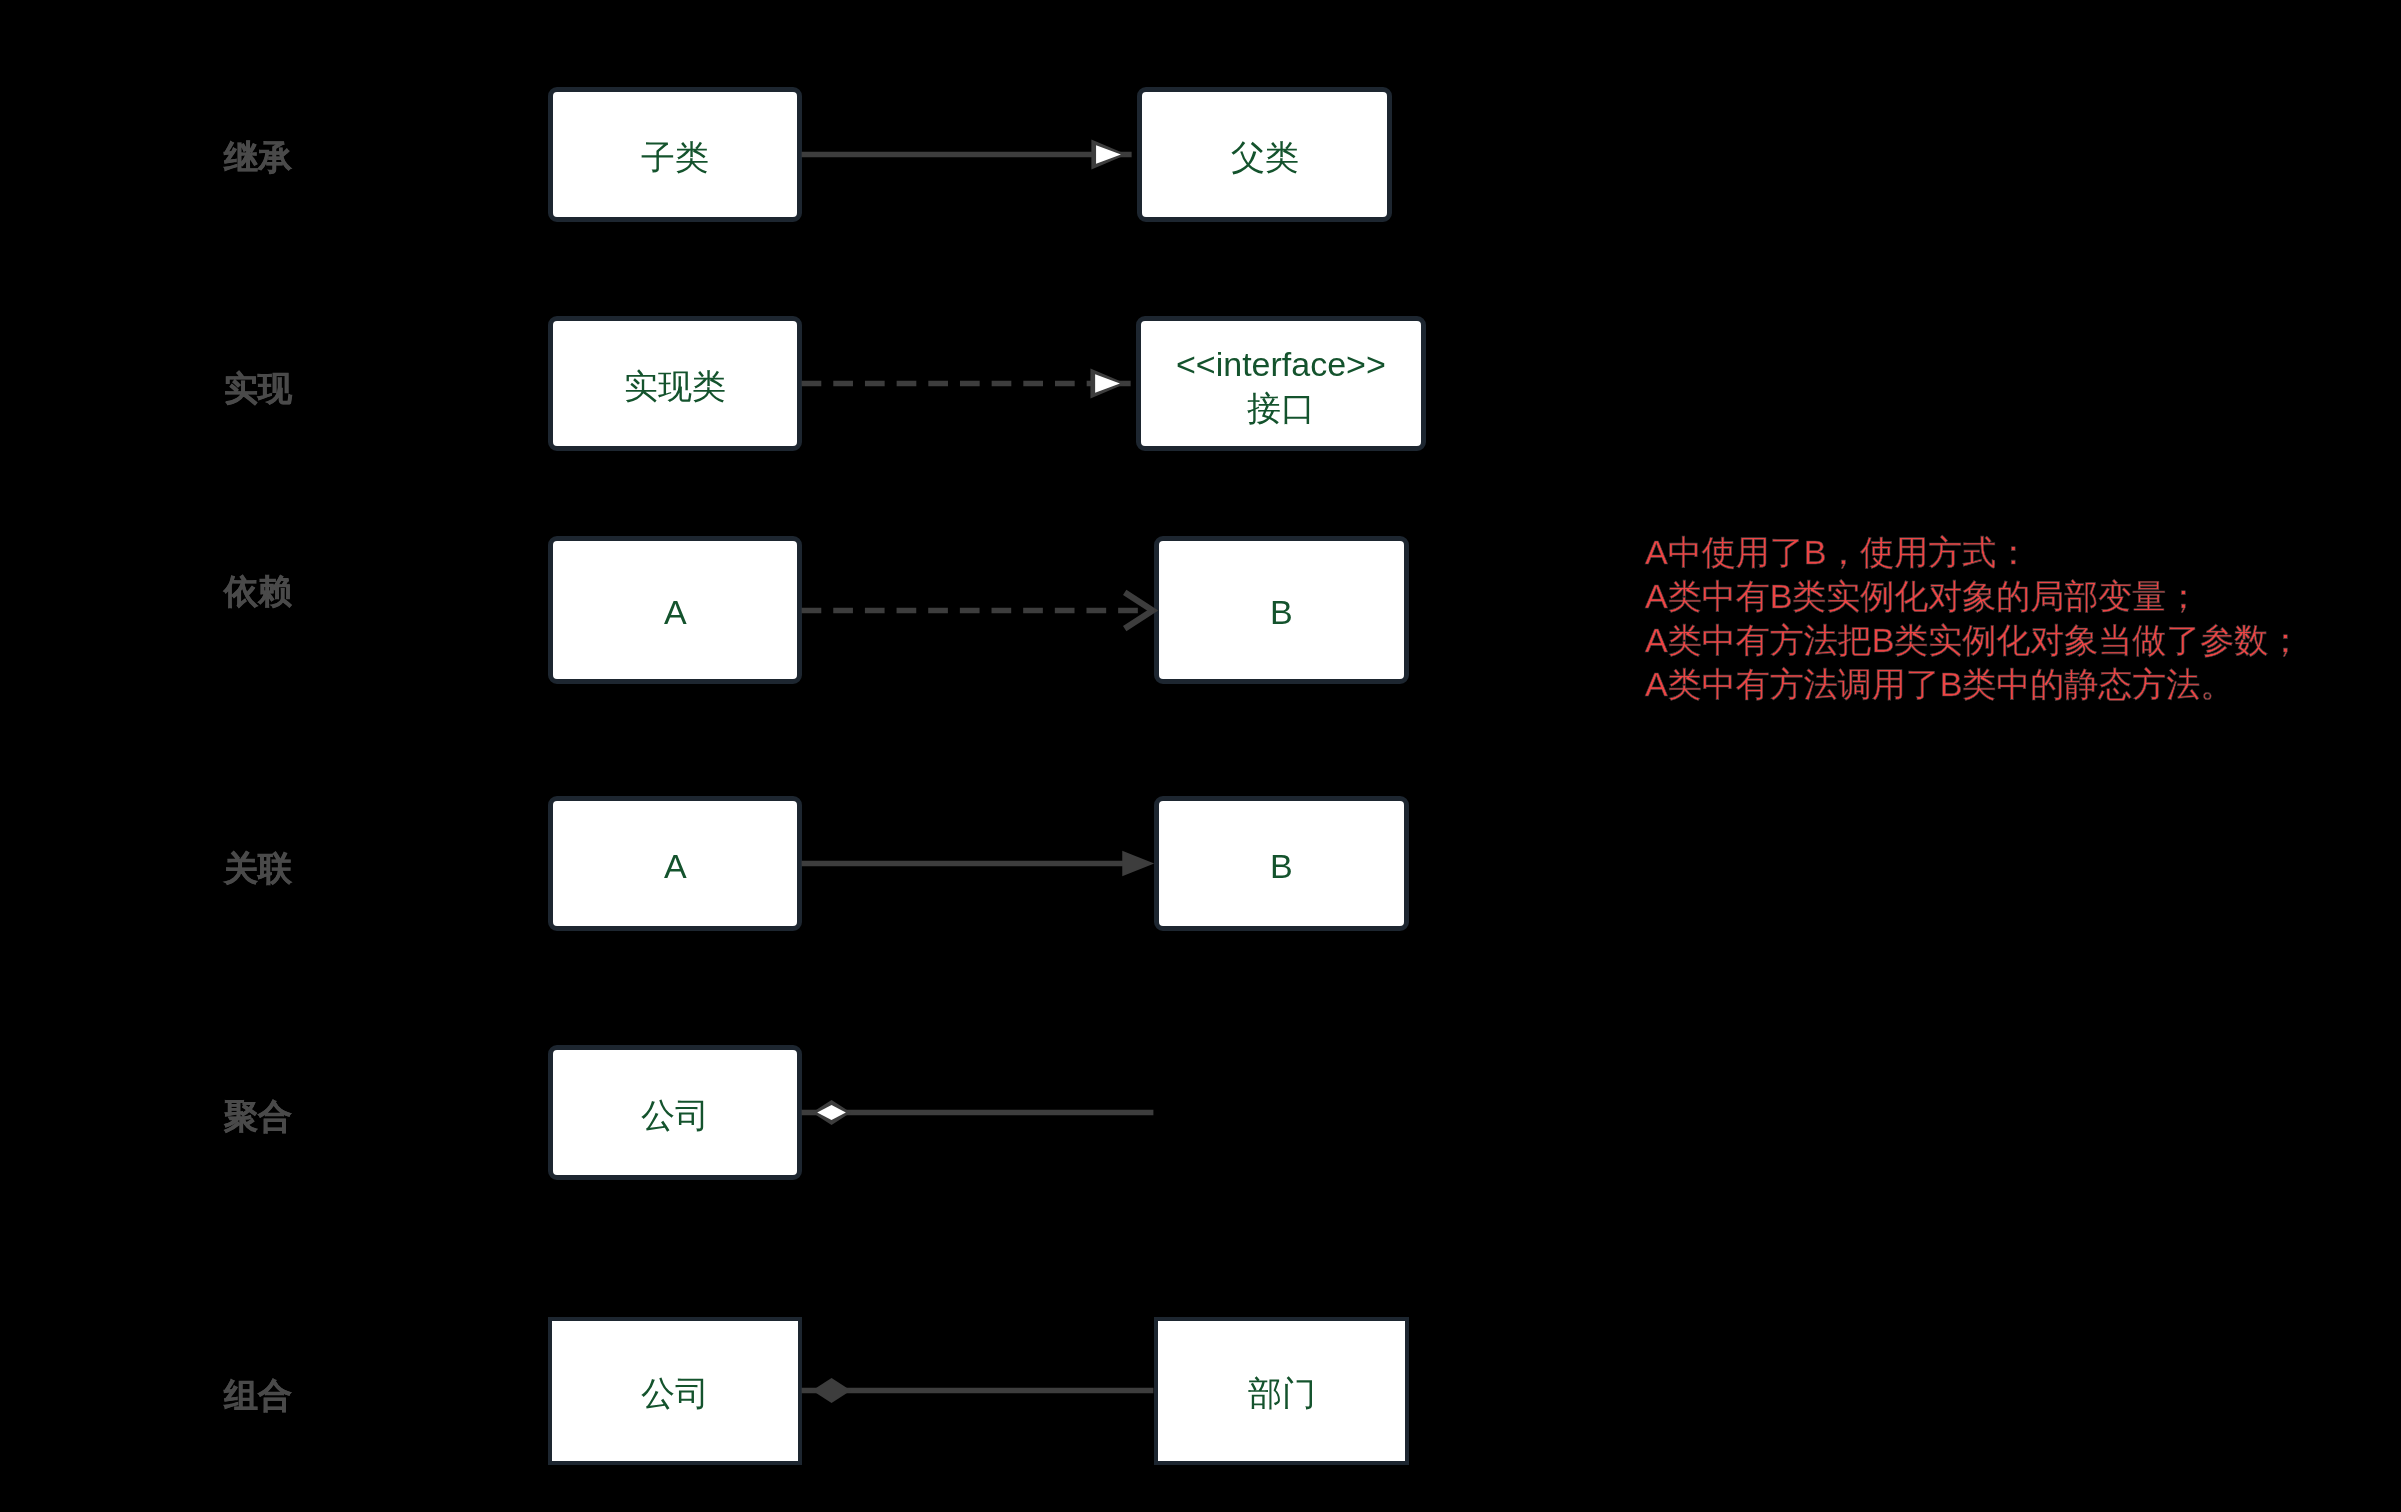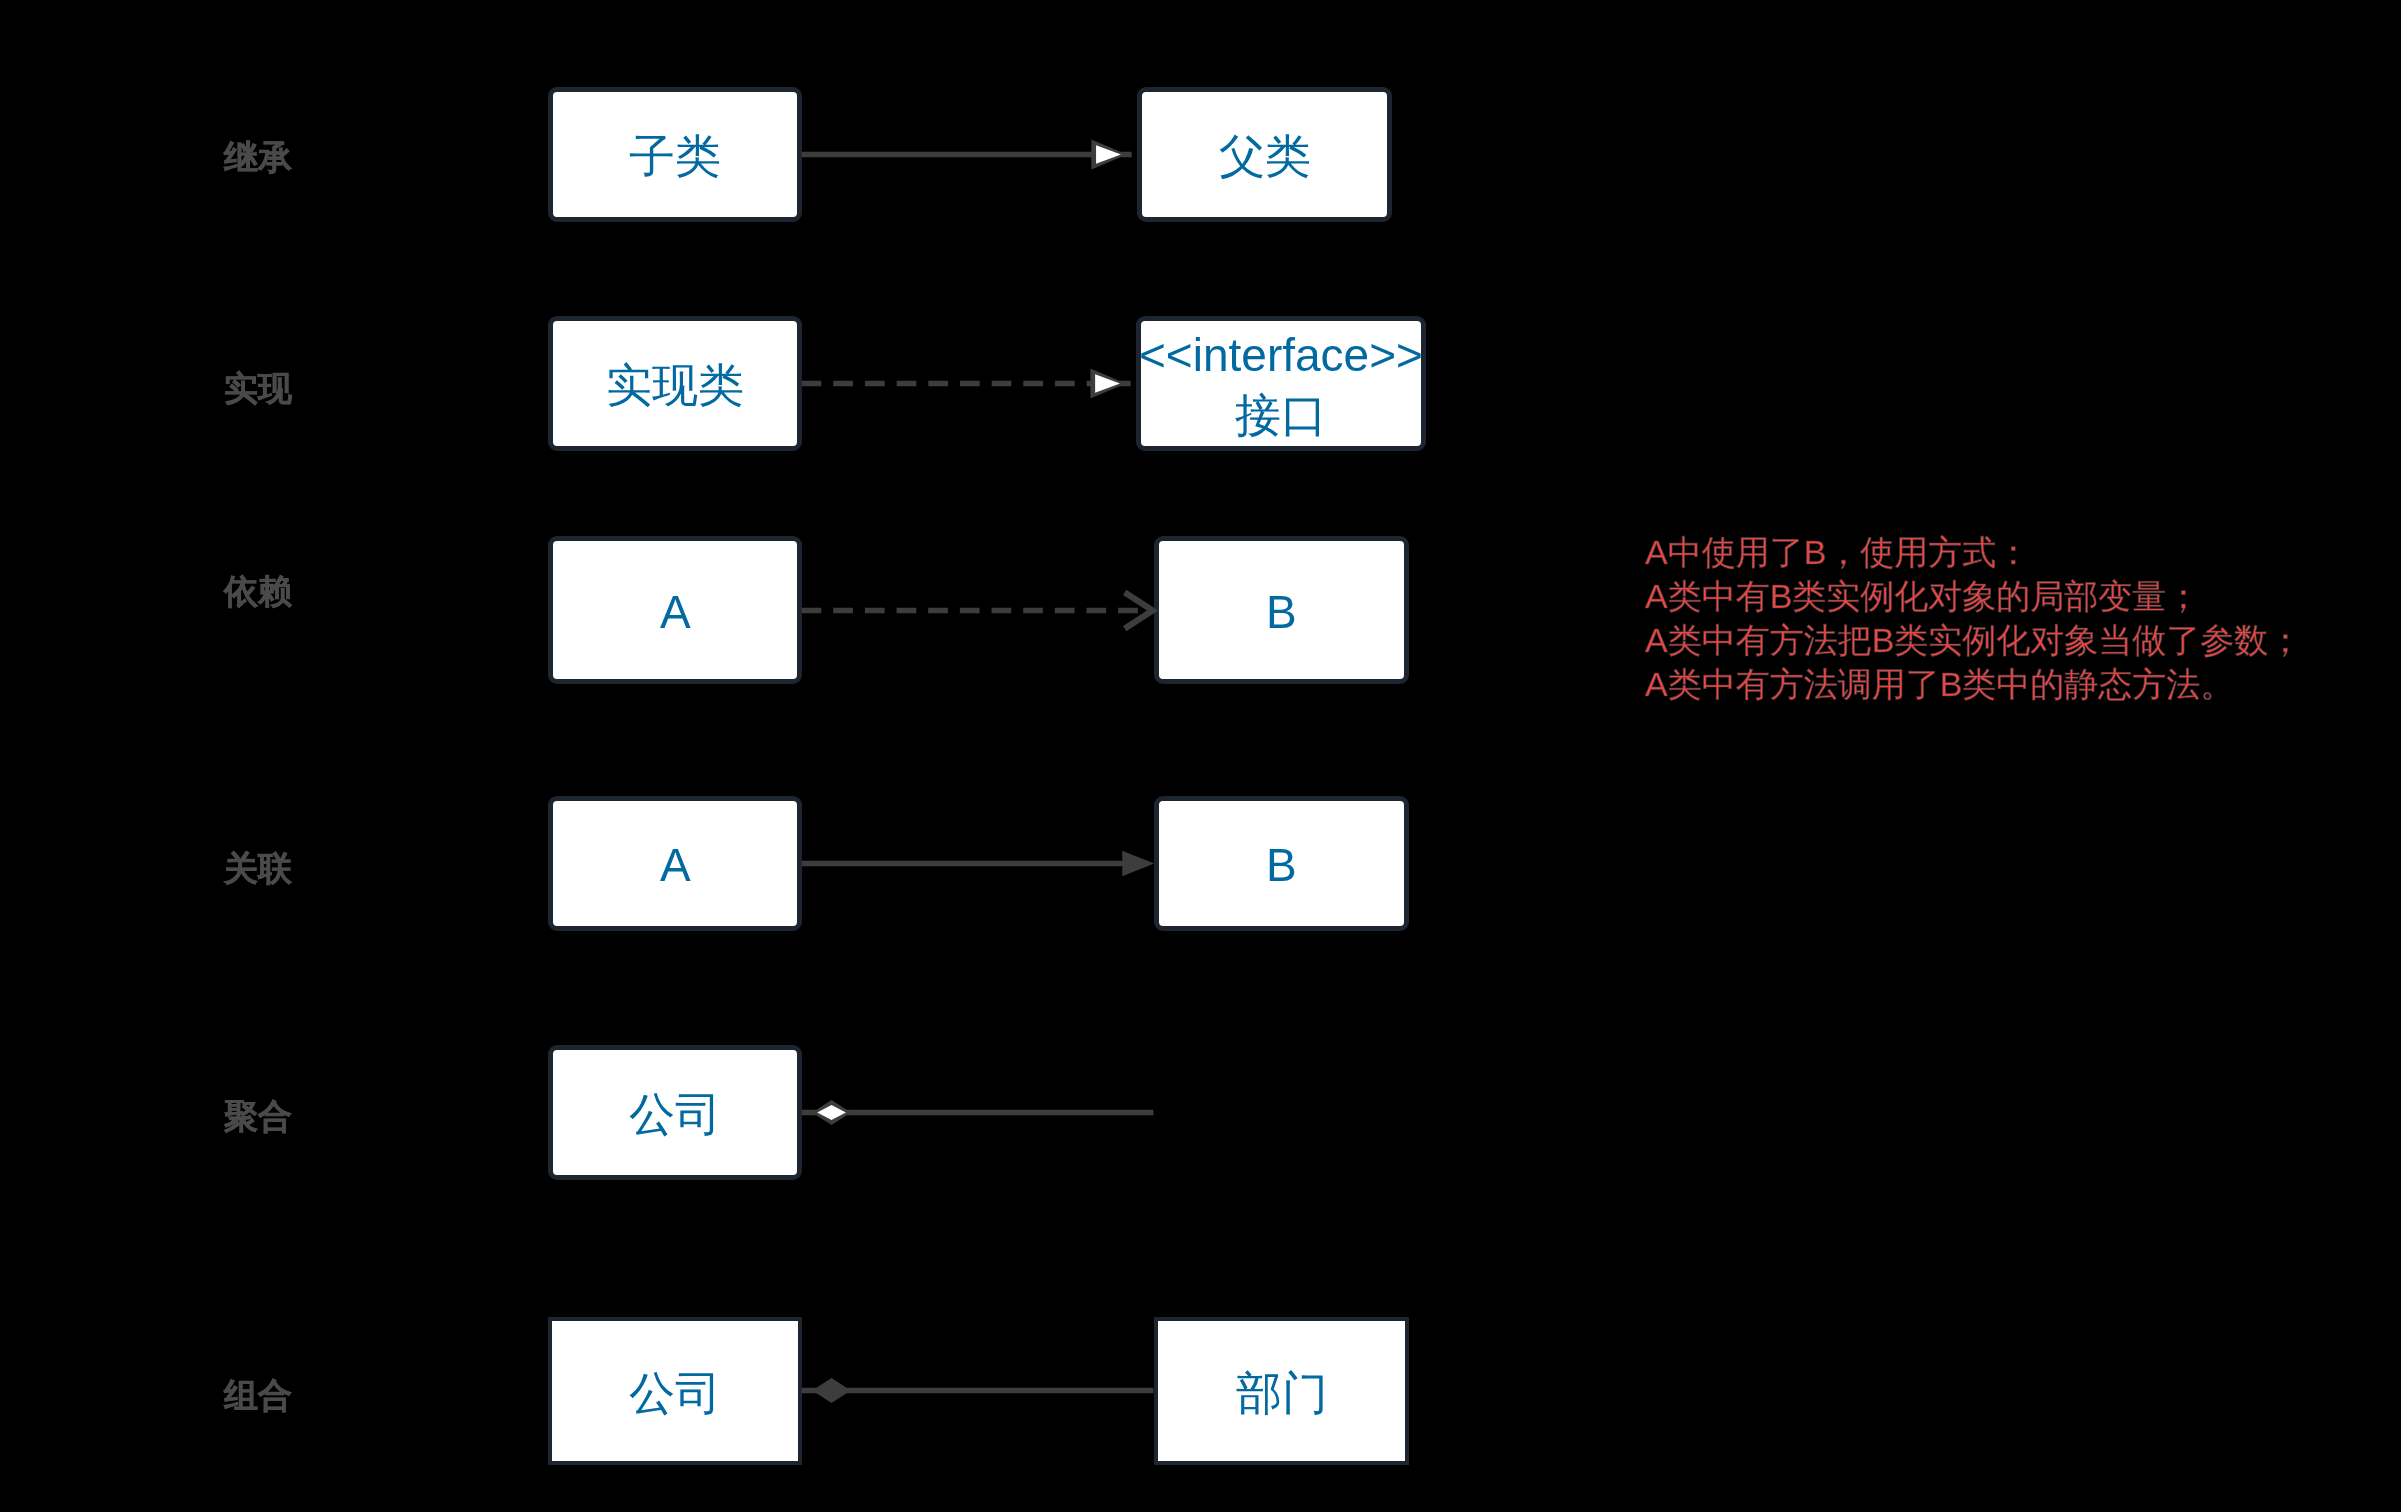--- a/index.html
+++ b/index.html
@@ -9,21 +9,21 @@
   #stage{position:absolute;left:0;top:0;width:2401px;height:1316px;background:#000;margin-top:28px;}
 
   .row-label{position:absolute;color:#4a4a4a;font-weight:700;font-size:34px;
              white-space:nowrap;line-height:1;will-change:transform;
              -webkit-text-stroke:0.5px #4a4a4a;}
 
   .ubox{position:absolute;background:#ffffff;border:5.7px solid #1d2630;
         border-radius:9px;box-sizing:border-box;display:flex;
         align-items:center;justify-content:center;}
   .ubox.sharp{border-radius:0;border-width:4.1px;}
-  .ubox .btext{color:#0369a1;font-size:46px;line-height:1.30;text-align:center;
+  .ubox .btext{color:#14532d;font-size:34px;line-height:1.30;text-align:center;
                font-weight:400;white-space:pre-line;position:relative;top:2.5px;
                will-change:transform;}
 
   .note{position:absolute;color:#ef4444;font-size:34px;line-height:44px;
         white-space:pre-line;font-weight:400;will-change:transform;
         -webkit-text-stroke:0.6px #3c3c3c;}
 
   svg.edge{position:absolute;overflow:visible;}
 
   

